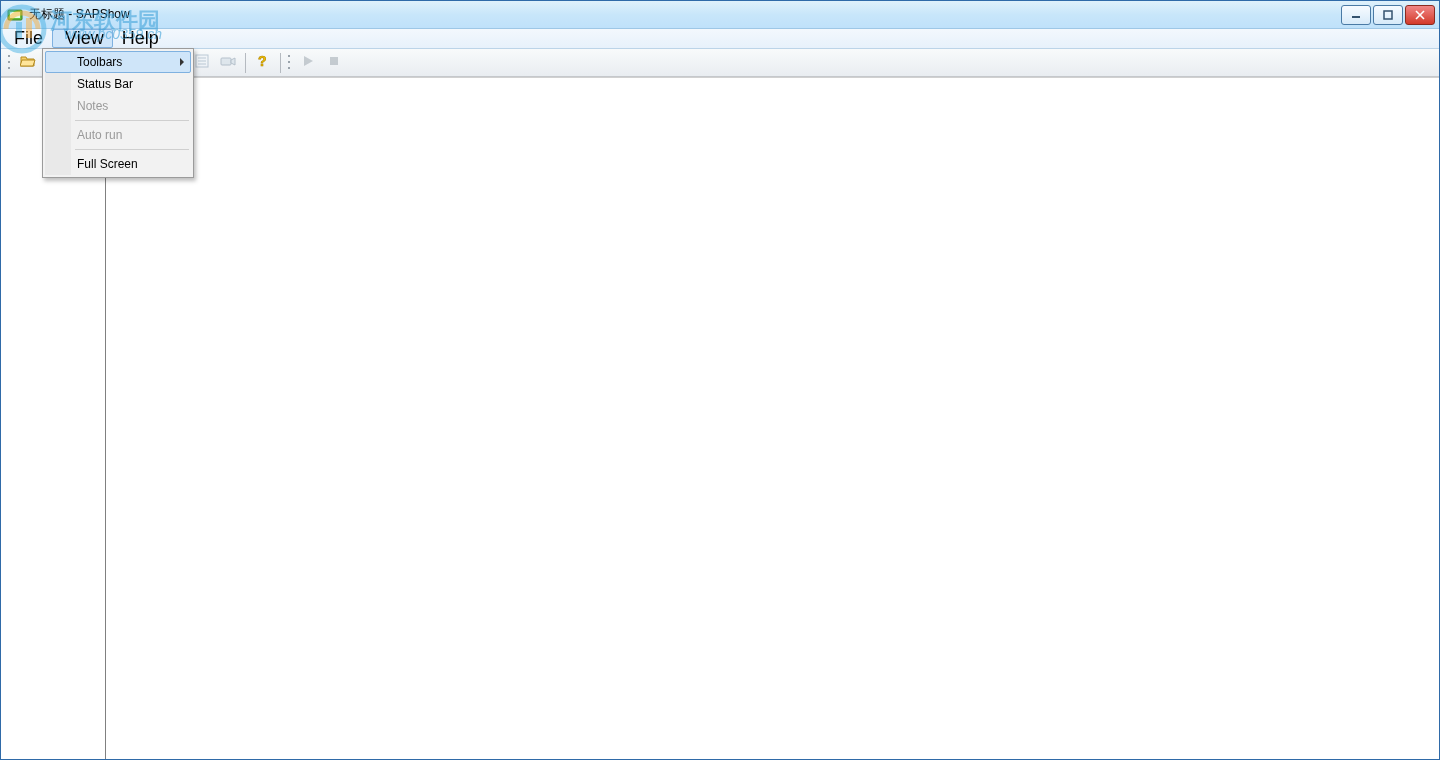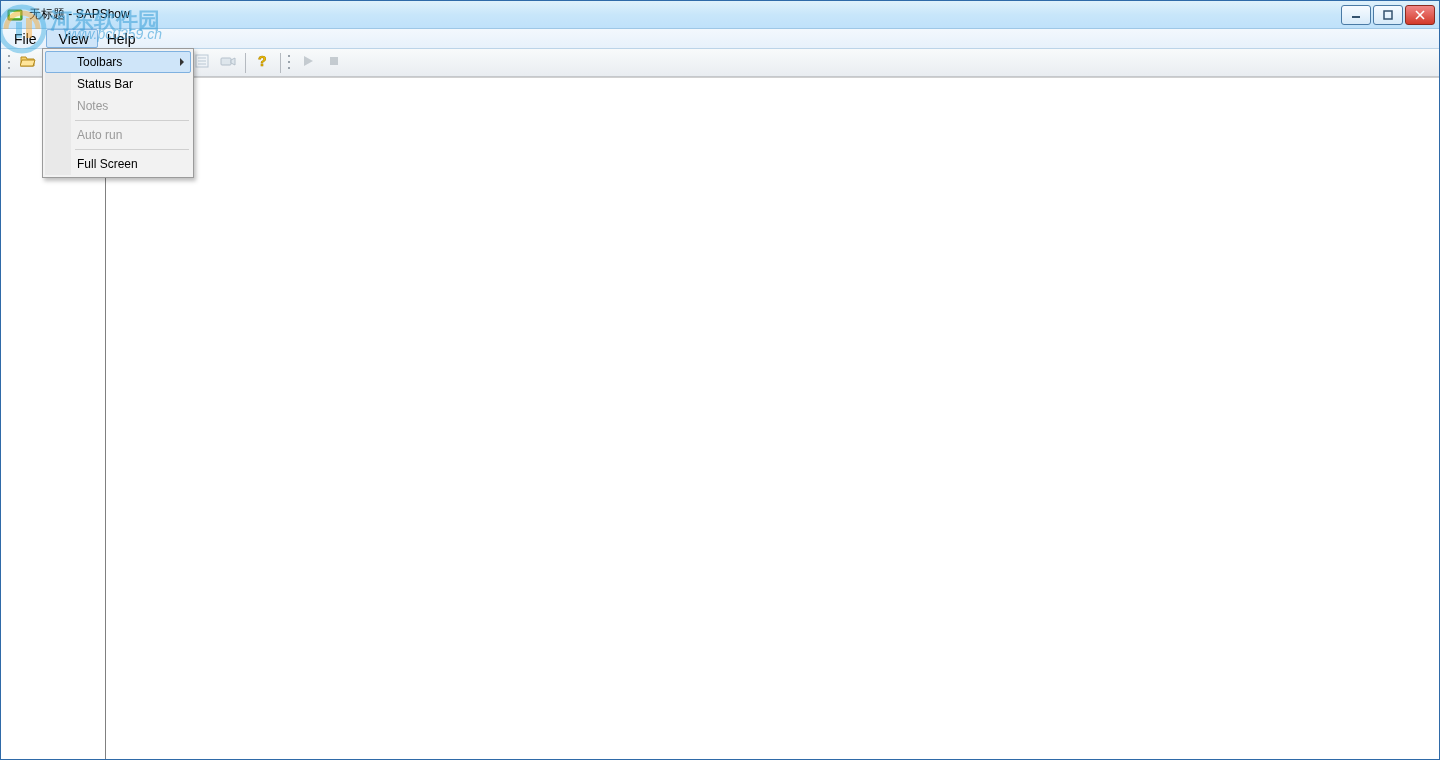--- a/index.html
+++ b/index.html
@@ -40,21 +40,21 @@
     color: #fff;
   }
   .win-btn svg { display: block; }
 
   
   .menubar {
     height: 20px;
     background: linear-gradient(to bottom, #f3f8fd, #e7f1fb);
     border-bottom: 1px solid #bcd4e8;
     display: flex; align-items: stretch;
-    font-size: 14px;
+    font-size: 18px;
     padding-left: 4px;
   }
   .menubar .menu-item {
     padding: 0 8px;
     display: flex; align-items: center;
     color: #000;
     border: 1px solid transparent;
   }
   .menubar .menu-item.active {
     background: #cfe5f9;

